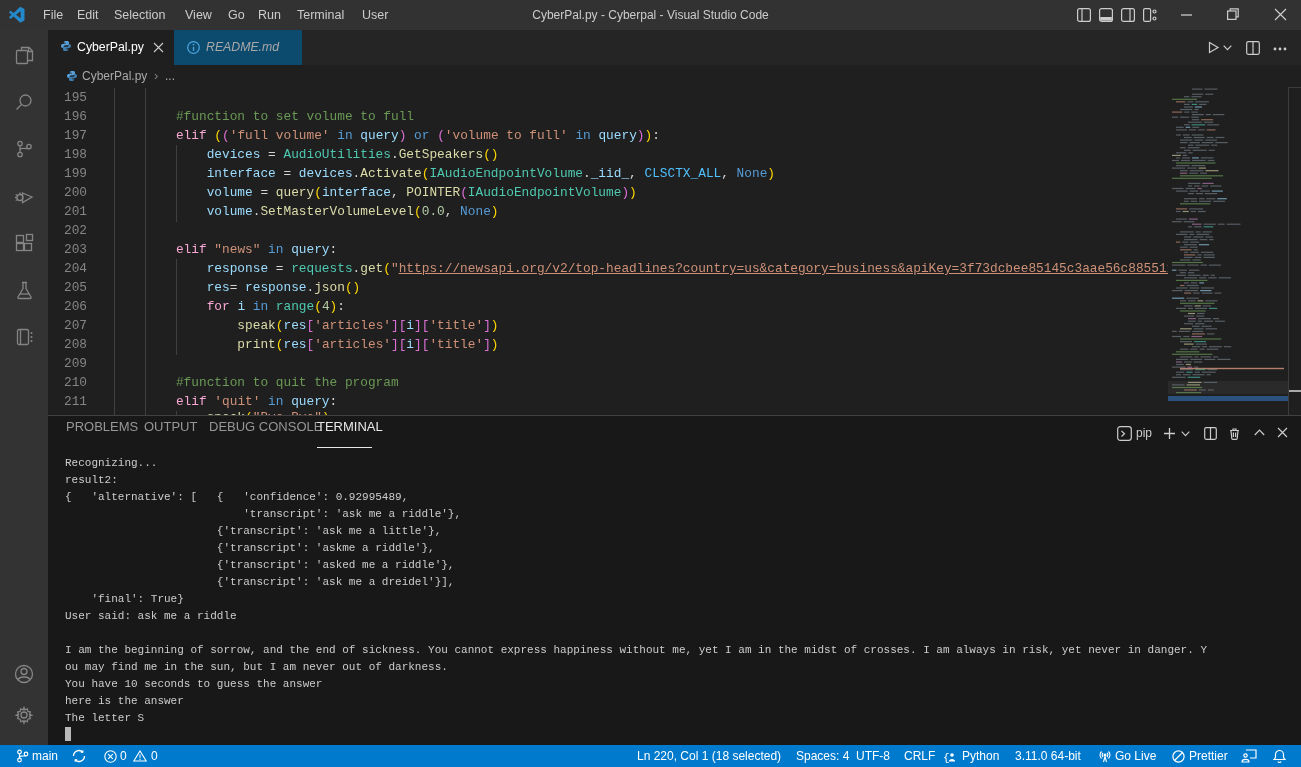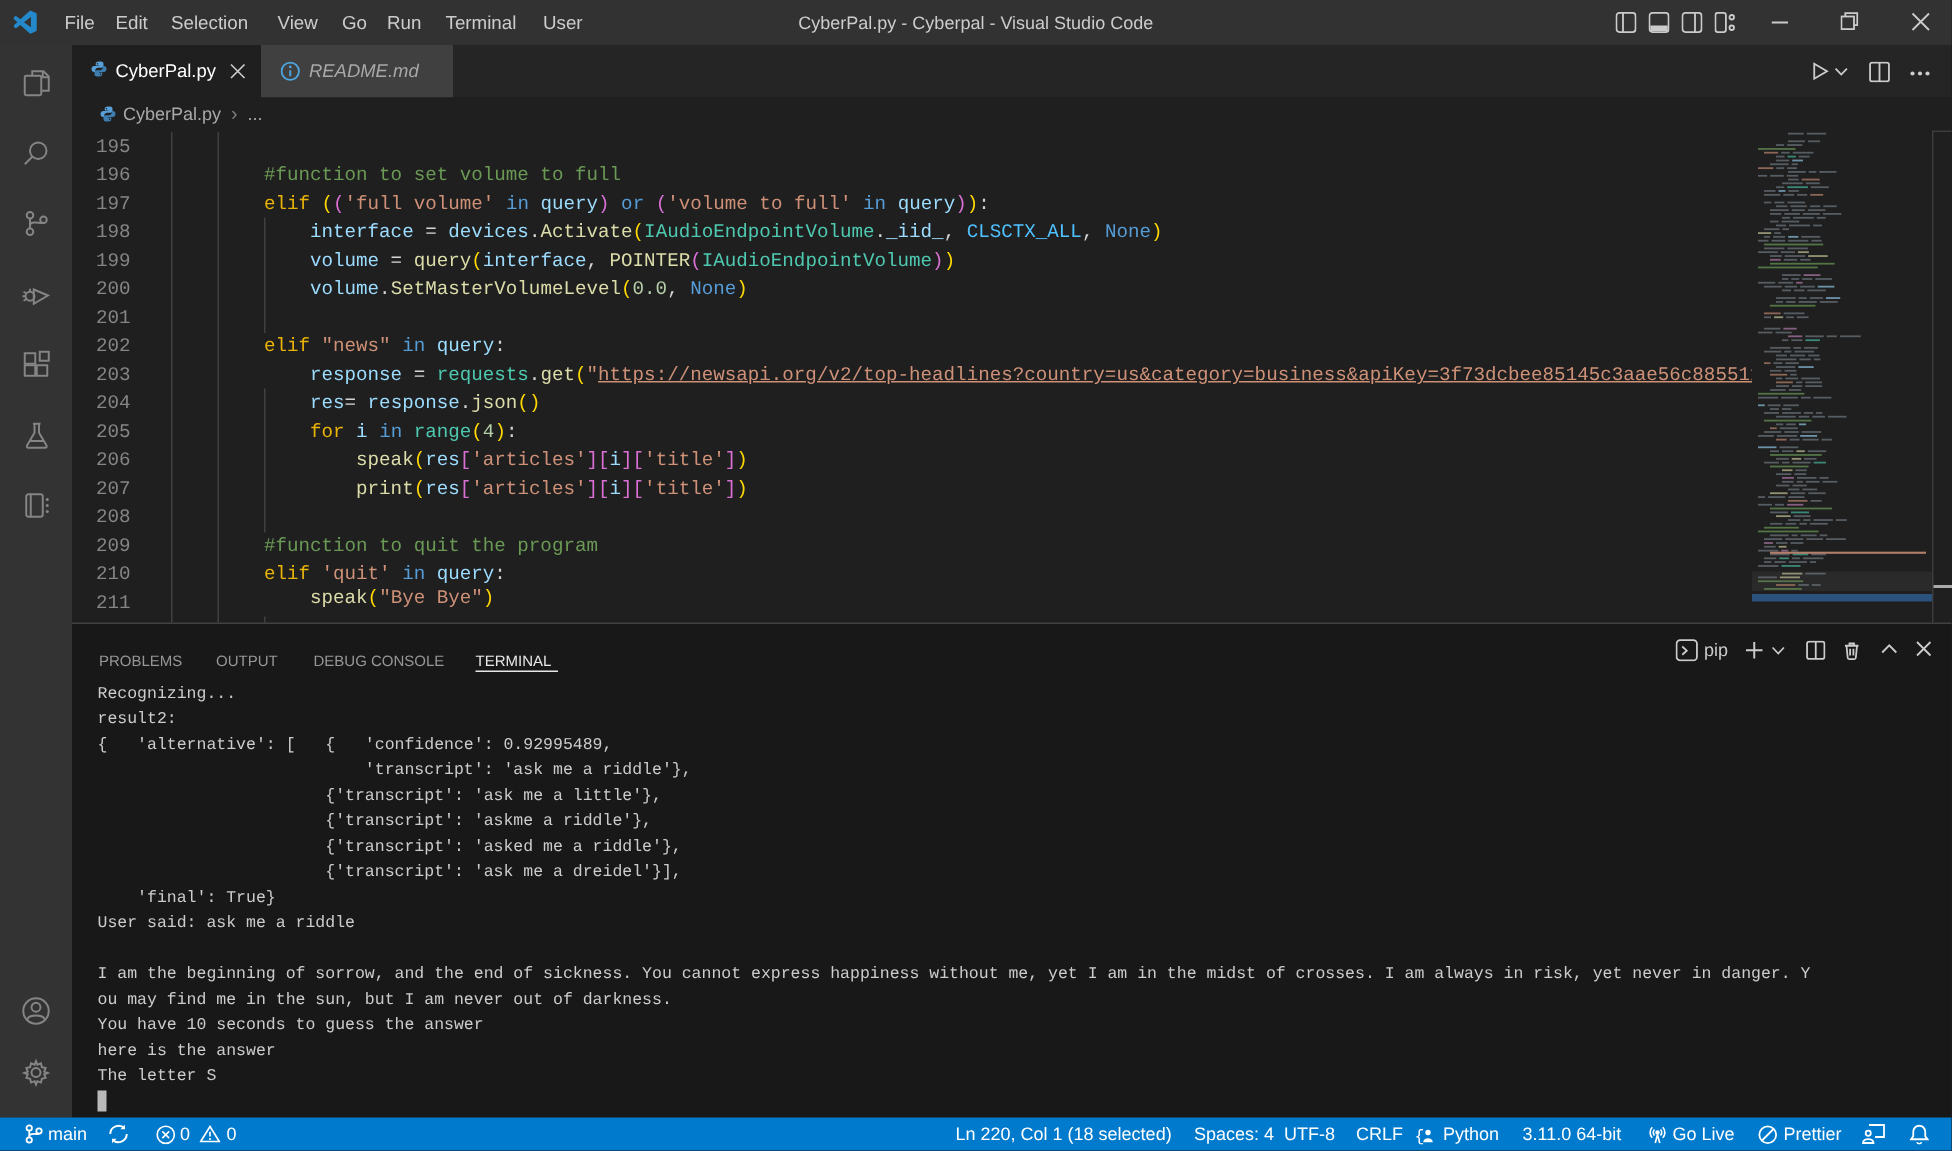--- a/index.html
+++ b/index.html
@@ -8,28 +8,28 @@
 .menu{position:absolute;top:0;height:30px;line-height:30px;font-size:12.5px;color:#cccccc}
 #title{position:absolute;top:0;left:0;width:1301px;text-align:center;height:30px;line-height:30px;font-size:12px;color:#cccccc}
 #activitybar{position:absolute;left:0;top:30px;width:48px;height:715px;background:#333333}
 #tabsrow{position:absolute;left:48px;top:30px;width:1253px;height:35px;background:#252526}
 .tab{position:absolute;top:0;height:35px}
 #breadcrumb{position:absolute;left:48px;top:65px;width:1253px;height:22px;background:#1f1f1f;color:#a9a9a9;font-size:12px;line-height:22px}
 #editor{position:absolute;left:48px;top:87px;width:1120px;height:328px;background:#1f1f1f;overflow:hidden}
 #gutter{position:absolute;left:48px;top:87px;width:39px;height:328px;color:#858585;z-index:3;
   font-family:"Liberation Mono",monospace;font-size:12.8px;line-height:19px;text-align:right;overflow:hidden}
 .codeline{white-space:pre;height:19px;font-family:"Liberation Mono",monospace;font-size:12.8px;line-height:19px;color:#d4d4d4}
-.ig{position:absolute;width:1px;background:#404040}.cm{color:#6a9955}.kw{color:#eab308}.op{color:#569cd6}
+.ig{position:absolute;width:1px;background:#404040}.cm{color:#6a9955}.kw{color:#f9a8d4}.op{color:#569cd6}
 .st{color:#ce9178}.nu{color:#b5cea8}.fn{color:#dcdcaa}.cl{color:#4ec9b0}
 .va{color:#9cdcfe}.co{color:#4fc1ff}.b1{color:#ffd700}.b2{color:#da70d6}
 #minimap{position:absolute;left:1168px;top:87px;width:120px;height:328px;background:#1f1f1f;overflow:hidden}
 #ruler{position:absolute;left:1288px;top:87px;width:13px;height:328px;background:#1f1f1f;border-left:1px solid #3c3c3c;border-top:1px solid #3c3c3c}
 #divider{position:absolute;left:48px;top:415px;width:1253px;height:1px;background:#414141}
 #panel{position:absolute;left:48px;top:416px;width:1253px;height:329px;background:#181818}
-.ptab{position:absolute;top:20px;font-size:10px;letter-spacing:0px;color:#969696}
+.ptab{position:absolute;top:3px;font-size:13px;letter-spacing:0px;color:#969696}
 #term{position:absolute;left:17px;top:39px;white-space:pre;font-family:"Liberation Mono",monospace;
   font-size:11px;line-height:17px;color:#cccccc}
 #statusbar{position:absolute;left:0;top:745px;width:1301px;height:22px;background:#007acc;color:#ffffff;font-size:12px}
 .sb{position:absolute;top:0;height:22px;line-height:22px;white-space:nowrap}
 svg{display:block}
 .icon{position:absolute}
 </style></head>
 <body>
 <div id="titlebar">
   <div class="icon" style="left:9px;top:7px">
@@ -164,21 +164,21 @@
           <path fill="#3d7daf" d="M12.2 22c2.5 0 4.2-1.1 4.2-3v-2.2h-4.5v-0.9h6.5c2 0 3.6-1.3 3.6-3.9 0-2.6-1.5-4-3.5-4h-1.6v2.3c0 1.9-1.7 3.4-3.7 3.4H8.8c-1.6 0-2.8 1.3-2.8 2.9V19c0 1.8 1.5 3 3.3 3zm2-2.1c-0.5 0-0.9-0.4-0.9-0.9s0.4-0.9 0.9-0.9 0.9 0.4 0.9 0.9-0.4 0.9-0.9 0.9z"></path>
         </svg>
       </div>
     <div style="position:absolute;left:29px;top:0;height:35px;line-height:35px;font-size:12.3px;color:#ffffff">CyberPal.py</div>
     <div class="icon" style="left:105px;top:12px">
         <svg width="11" height="11" viewBox="0 0 11 11" fill="none">
           <path d="M1 1 L10 10 M10 1 L1 10" stroke="#cccccc" stroke-width="1.1"></path>
         </svg>
       </div>
   </div>
-  <div class="tab" style="left:126px;width:128px;background:#404040">
+  <div class="tab" style="left:126px;width:128px;background:#0c4a6e">
     <div class="icon" style="left:13px;top:11px">
         <svg width="13" height="13" viewBox="0 0 13 13" fill="none">
           <circle cx="6.5" cy="6.5" r="5.8" stroke="#4da6e0" stroke-width="1.2" fill="none"></circle>
           <path d="M6.5 5.8 v4" stroke="#4da6e0" stroke-width="1.3"></path>
           <circle cx="6.5" cy="3.6" r="0.9" fill="#4da6e0"></circle>
         </svg>
       </div>
     <div style="position:absolute;left:32px;top:0;height:35px;line-height:35px;font-size:12.3px;color:#a8a8a8;font-style:italic">README.md</div>
   </div>
   <div class="icon" style="left:1159px;top:11px">
@@ -238,20 +238,21 @@
       <div>210</div>
       <div>211</div>
       <div>212</div>
     </div>
   </div>
 <div id="editor">
     <div style="position:absolute;left:66.5px;top:1px">
       <div class="codeline"></div>
       <div class="codeline"><span class="cm">        #function to set volume to full</span></div>
       <div class="codeline"><span class="kw">        elif</span> <span class="b1">(</span><span class="b2">(</span><span class="st">'full volume'</span> <span class="op">in</span> <span class="va">query</span><span class="b2">)</span> <span class="op">or</span> <span class="b2">(</span><span class="st">'volume to full'</span> <span class="op">in</span> <span class="va">query</span><span class="b2">)</span><span class="b1">)</span>:</div>
+      <div class="codeline"><span class="va">            devices</span> = <span class="cl">AudioUtilities</span>.<span class="fn">GetSpeakers</span><span class="b1">()</span></div>
       <div class="codeline"><span class="va">            interface</span> = <span class="va">devices</span>.<span class="fn">Activate</span><span class="b1">(</span><span class="cl">IAudioEndpointVolume</span>.<span class="va">_iid_</span>, <span class="co">CLSCTX_ALL</span>, <span class="op">None</span><span class="b1">)</span></div>
       <div class="codeline"><span class="va">            volume</span> = <span class="fn">query</span><span class="b1">(</span><span class="va">interface</span>, <span class="fn">POINTER</span><span class="b2">(</span><span class="cl">IAudioEndpointVolume</span><span class="b2">)</span><span class="b1">)</span></div>
       <div class="codeline"><span class="va">            volume</span>.<span class="fn">SetMasterVolumeLevel</span><span class="b1">(</span><span class="nu">0.0</span>, <span class="op">None</span><span class="b1">)</span></div>
       <div class="codeline"></div>
       <div class="codeline"><span class="kw">        elif</span> <span class="st">"news"</span> <span class="op">in</span> <span class="va">query</span>:</div>
       <div class="codeline"><span class="va">            response</span> = <span class="cl">requests</span>.<span class="fn">get</span><span class="b1">(</span><span class="st">"</span><span class="st" style="text-decoration:underline">https://newsapi.org/v2/top-headlines?country=us&amp;category=business&amp;apiKey=3f73dcbee85145c3aae56c885511aabbcc12</span></div>
       <div class="codeline"><span class="va">            res</span>= <span class="va">response</span>.<span class="fn">json</span><span class="b1">()</span></div>
       <div class="codeline"><span class="kw">            for</span> <span class="va">i</span> <span class="op">in</span> <span class="cl">range</span><span class="b1">(</span><span class="nu">4</span><span class="b1">)</span>:</div>
       <div class="codeline"><span class="fn">                speak</span><span class="b1">(</span><span class="va">res</span><span class="b2">[</span><span class="st">'articles'</span><span class="b2">][</span><span class="va">i</span><span class="b2">][</span><span class="st">'title'</span><span class="b2">]</span><span class="b1">)</span></div>
       <div class="codeline"><span class="fn">                print</span><span class="b1">(</span><span class="va">res</span><span class="b2">[</span><span class="st">'articles'</span><span class="b2">][</span><span class="va">i</span><span class="b2">][</span><span class="st">'title'</span><span class="b2">]</span><span class="b1">)</span></div>

